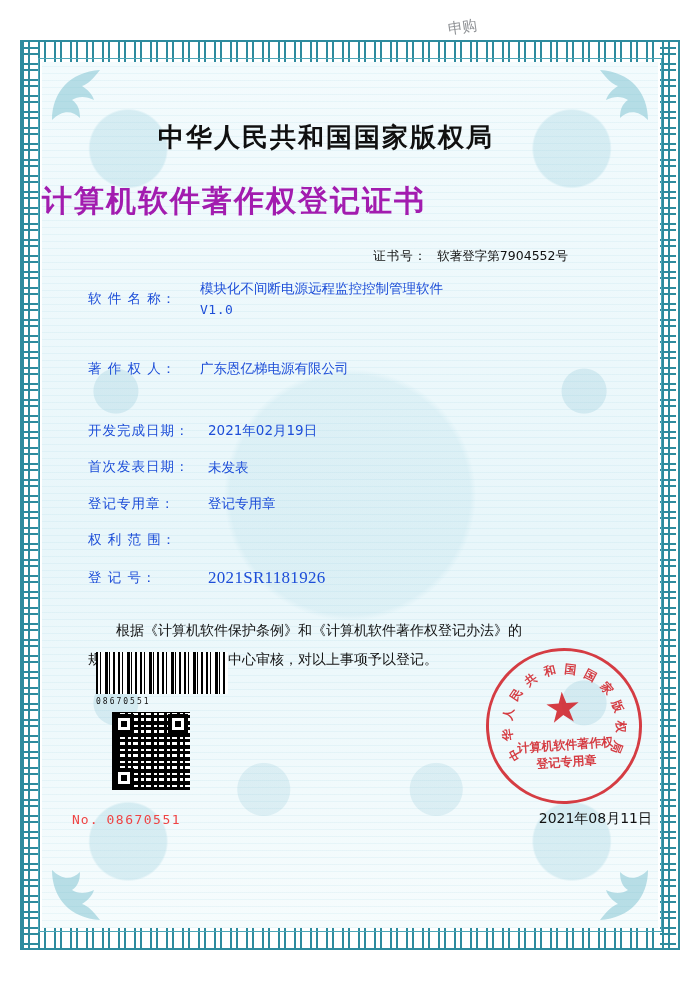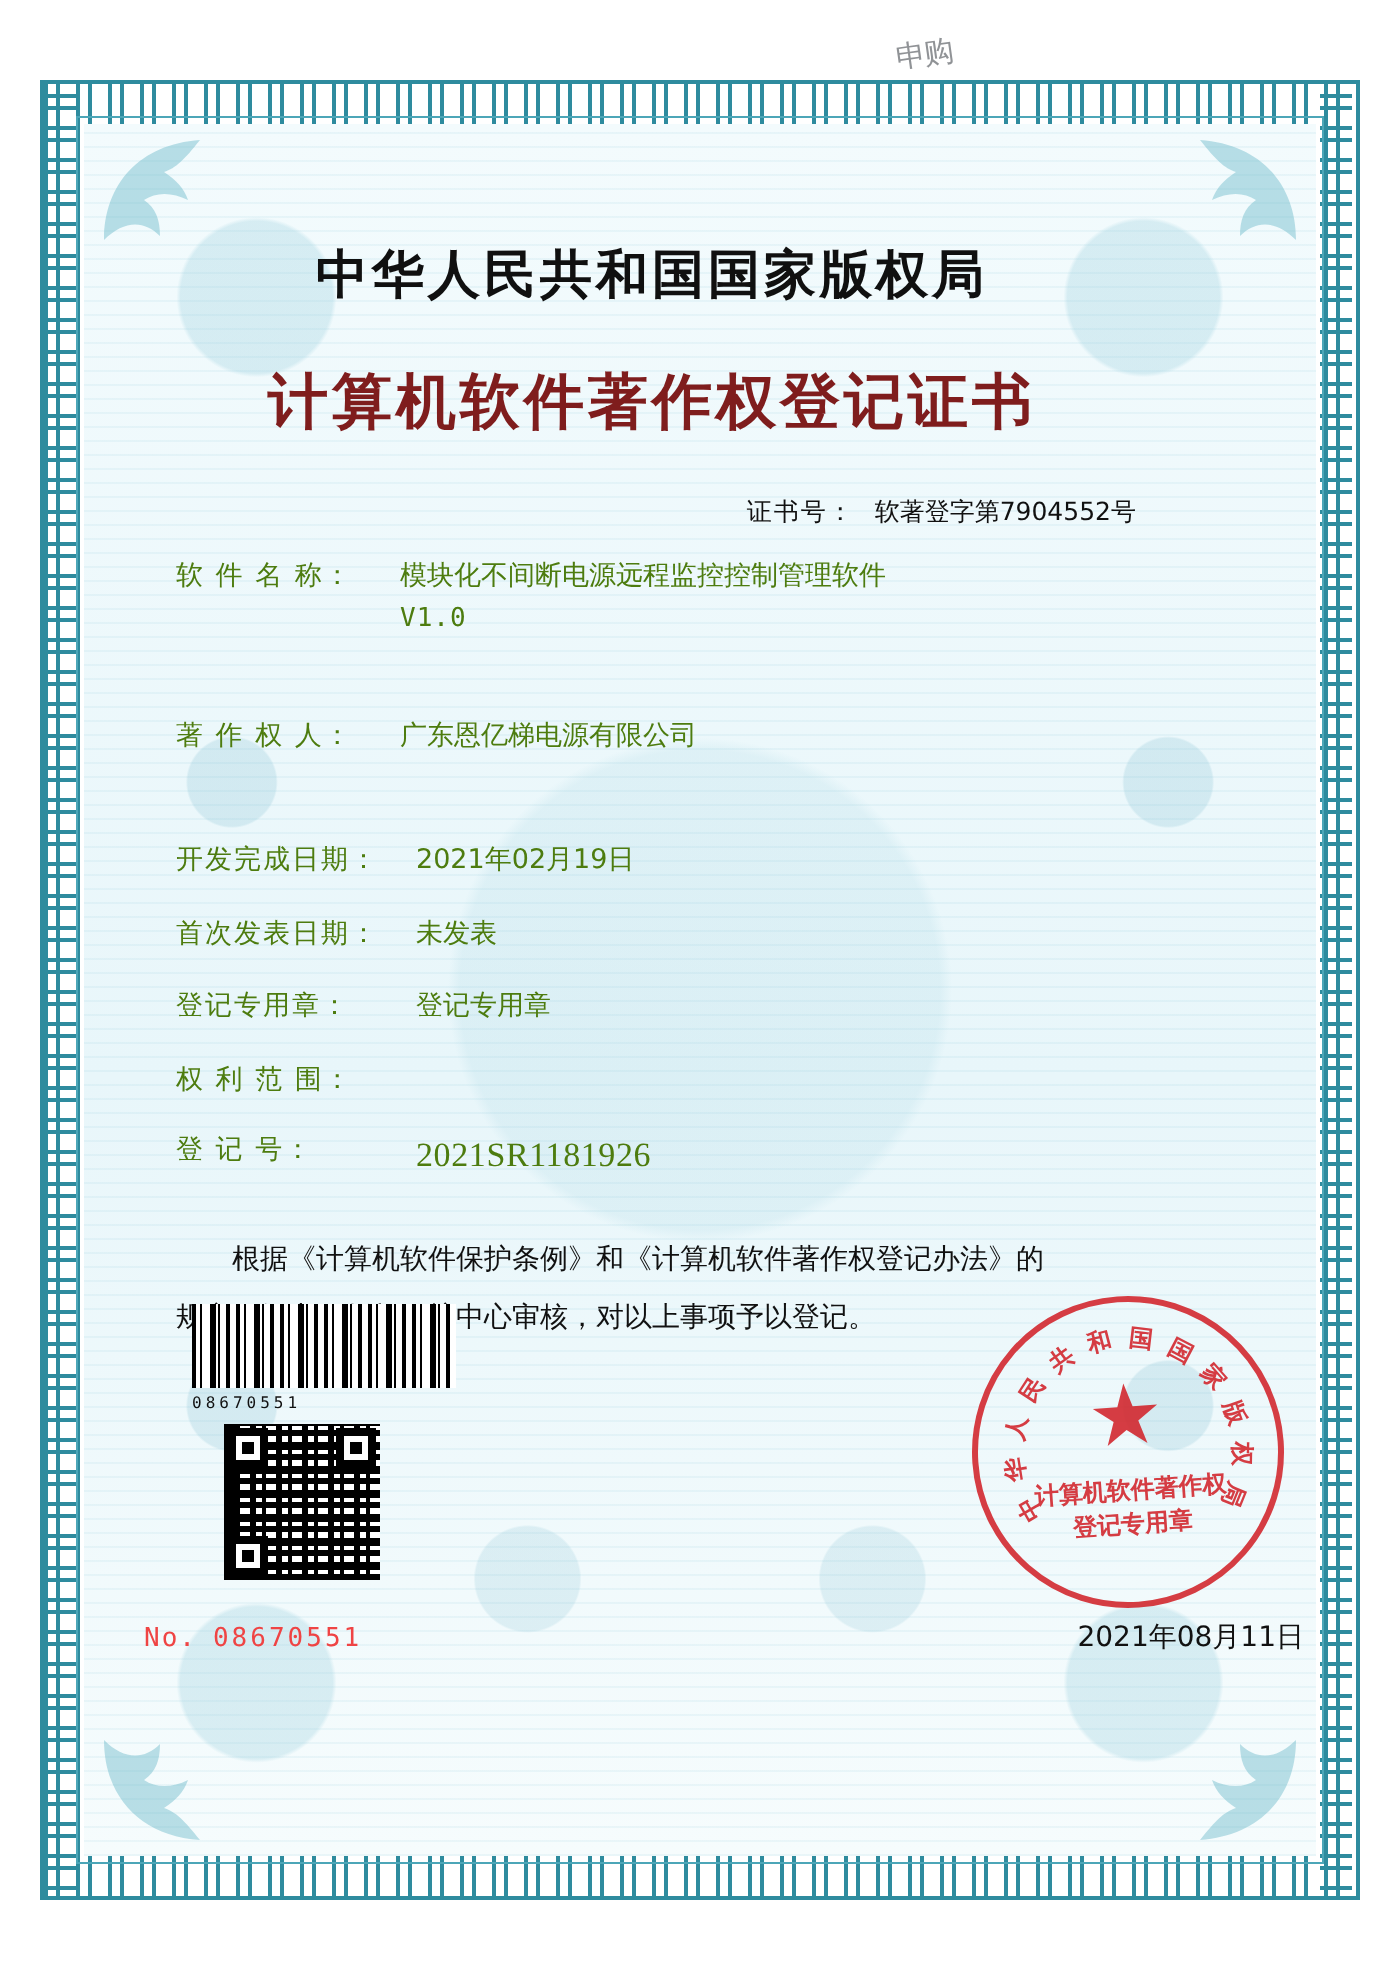--- a/index.html
+++ b/index.html
@@ -140,52 +140,52 @@
   .title-cn {
     text-align: center;
     margin-top: 58px;
     font-family: "DejaVu Sans", "Liberation Sans", sans-serif;
     font-size: 26px;
     font-weight: bold;
     letter-spacing: 2px;
     color: #101010;
   }
   .title-main {
-    text-align: center;
+    text-align: left;
     margin-top: 26px;
     font-family: "DejaVu Sans", "Liberation Sans", sans-serif;
     font-size: 30px;
     font-weight: bold;
     letter-spacing: 2px;
-    color: #7f1d1d;
+    color: #a21caf;
   }
 
   .cert-no {
     margin-top: 26px;
     text-align: right;
     padding-right: 42px;
     font-family: "DejaVu Sans", "Liberation Sans", sans-serif;
     font-size: 12.5px;
     color: #111;
   }
   .cert-no .lbl { letter-spacing: 1px; }
   .cert-no .val { margin-left: 10px; }
 
   .fields {
     margin-top: 14px;
     padding-left: 46px;
     padding-right: 40px;
   }
   .field-row {
     display: flex;
-    align-items: flex-start;
+    align-items: center;
     margin-bottom: 6px;
     font-family: "DejaVu Sans", "Liberation Sans", sans-serif;
     font-size: 13.5px;
-    color: #4d7c0f;
+    color: #1d4ed8;
   }
   .field-label {
     width: 112px;
     flex: none;
     letter-spacing: 1px;
     white-space: nowrap;
   }
   .field-value {
     flex: 1;
     line-height: 1.45;

